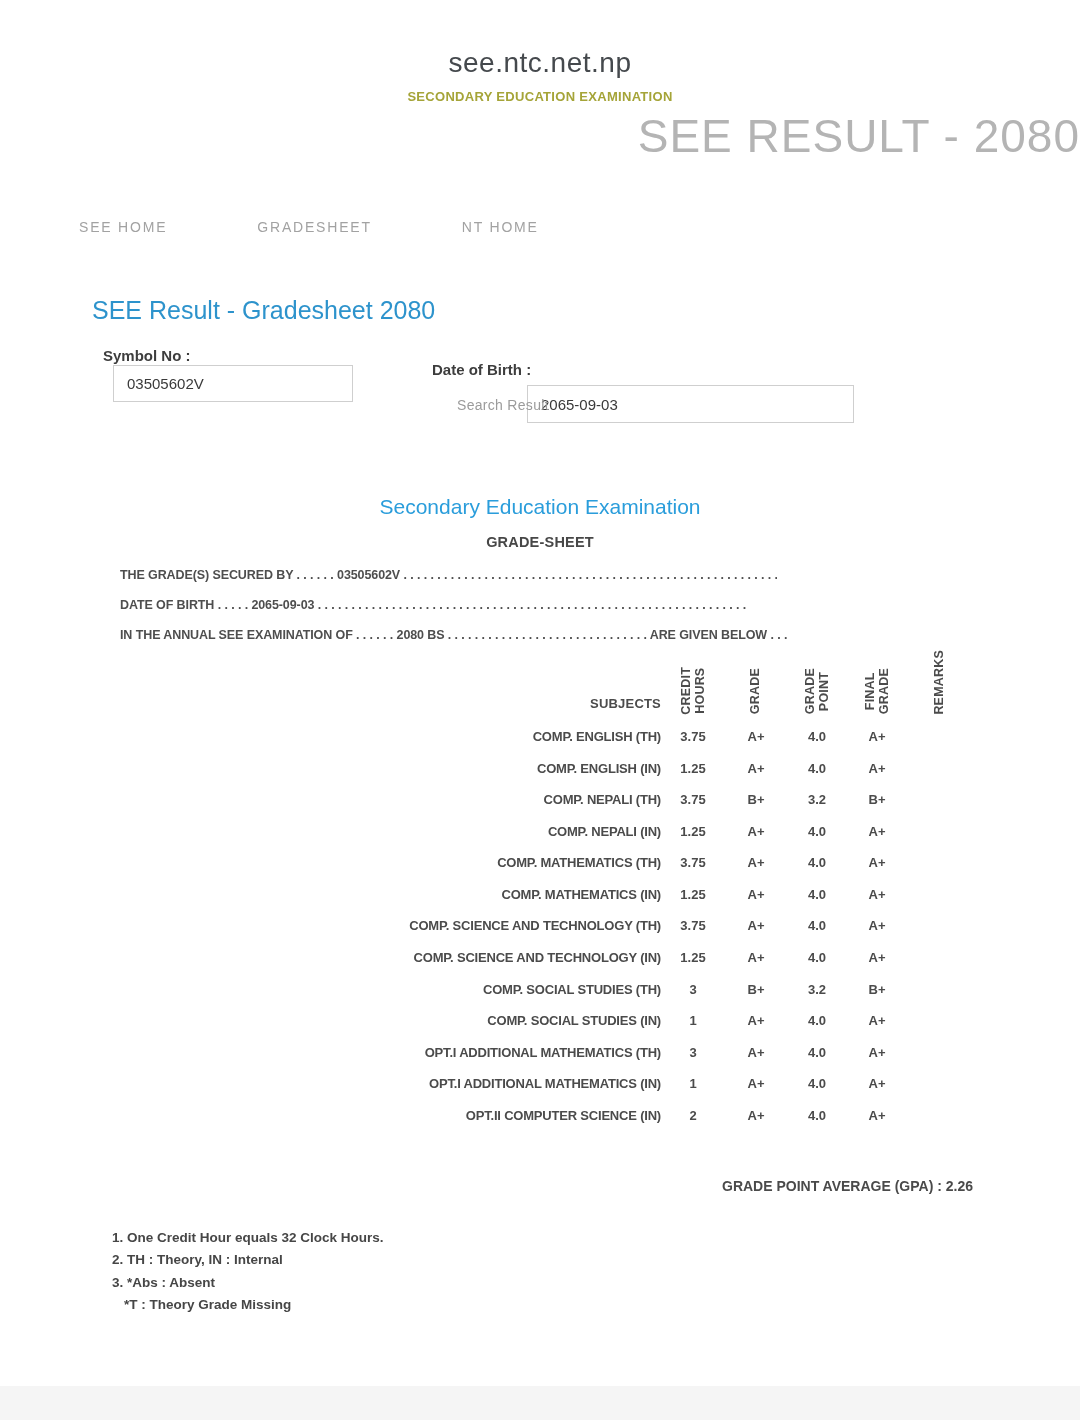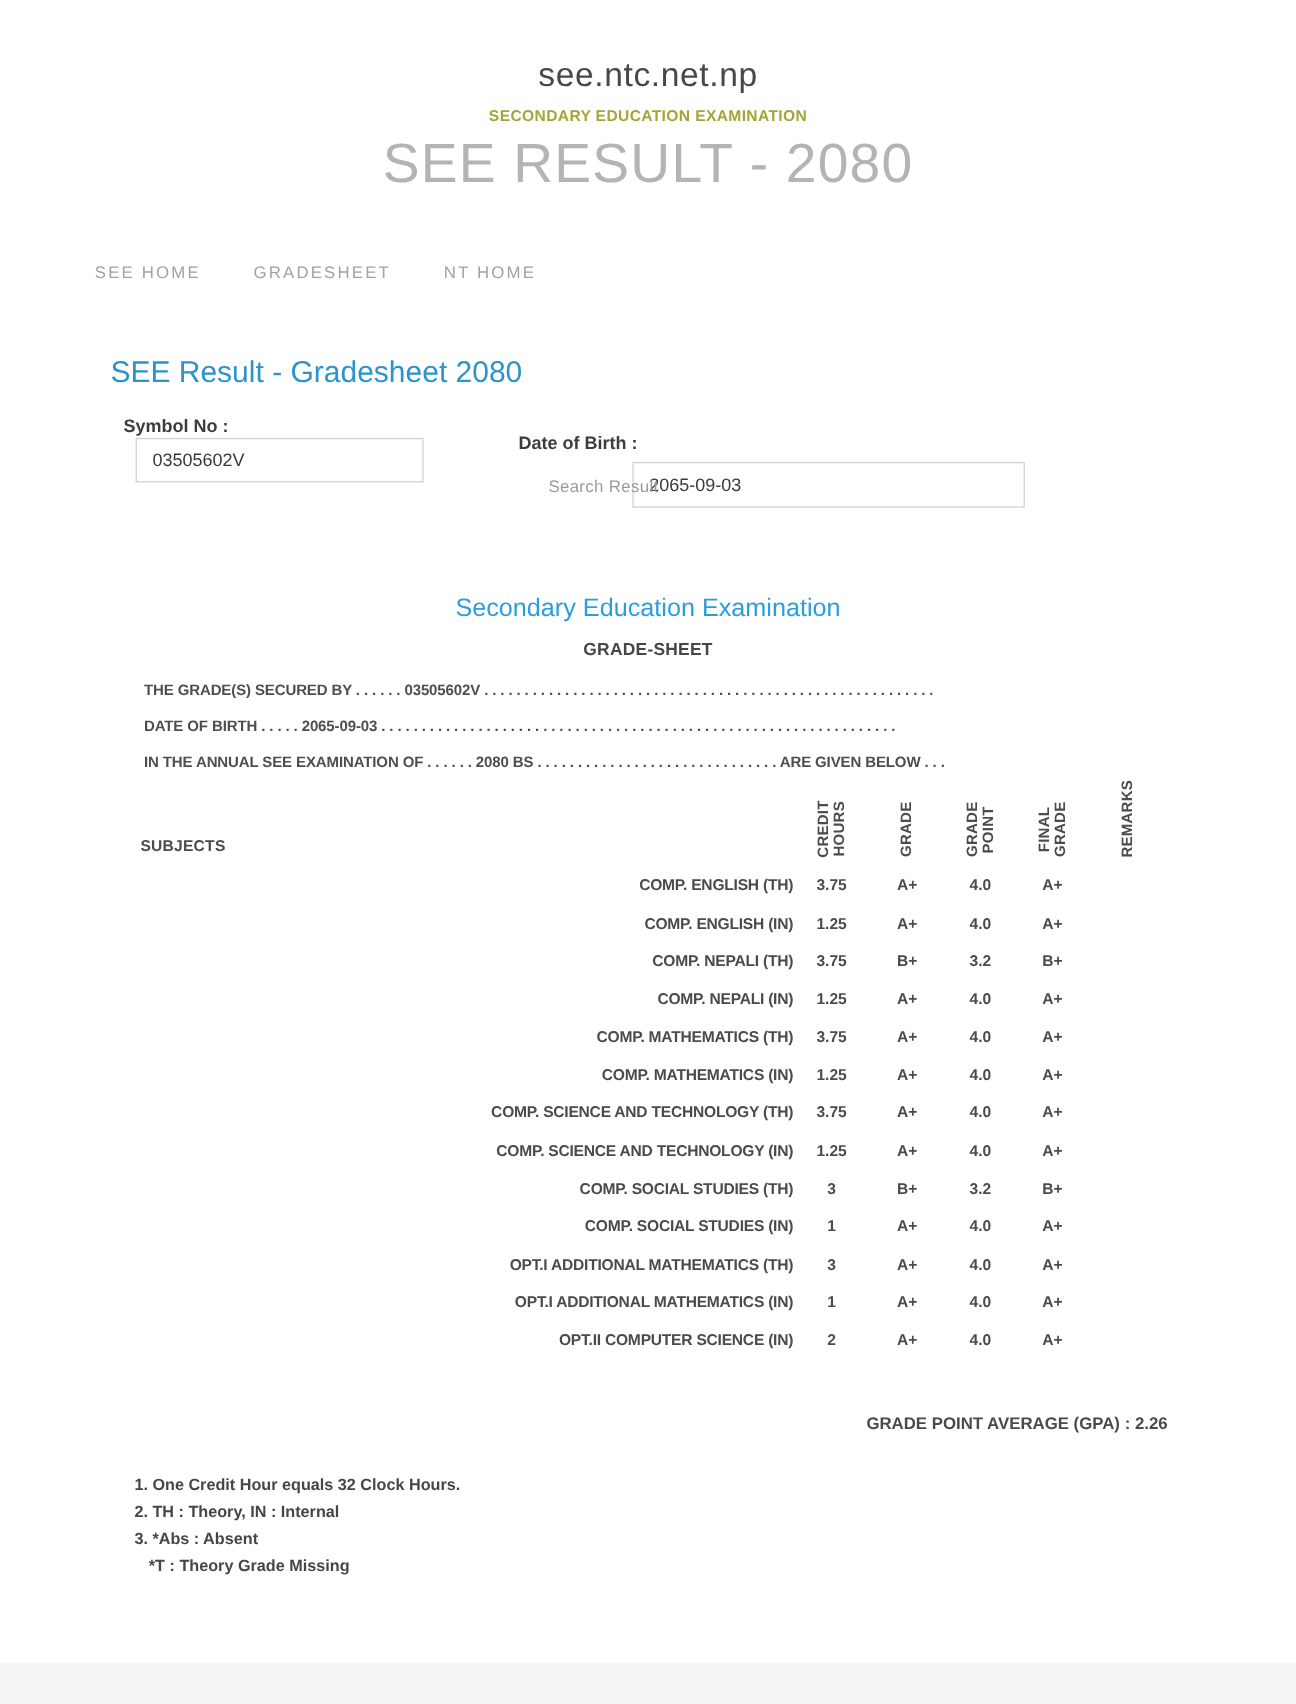--- a/index.html
+++ b/index.html
@@ -5,25 +5,25 @@
   * { margin:0; padding:0; box-sizing:border-box; }
   html,body { background:#ffffff; }
   body { font-family:"Liberation Sans", sans-serif; }
   .page { position:relative; width:1080px; height:1420px; background:#ffffff; overflow:hidden; margin:0 auto; }
 
   
   .site-title   { position:absolute; top:47px;  left:0; width:100%; text-align:center;
                   font-size:28px; color:#45494d; letter-spacing:0.5px; }
   .subtitle     { position:absolute; top:89px;  left:0; width:100%; text-align:center;
                   font-size:13px; font-weight:bold; color:#a5a438; letter-spacing:0.3px; }
-  .page-title   { position:absolute; top:110px; left:0; width:100%; text-align:center;
+  .page-title   { position:absolute; top:110px; left:0; width:100%; text-align:right;
                   font-size:46px; font-weight:400; color:#b4b4b4; letter-spacing:1px; line-height:52px; }
 
   
-  .nav          { position:absolute; top:219px; left:79px; display:flex; column-gap:44px; }
+  .nav          { position:absolute; top:219px; left:79px; display:flex; column-gap:90px; }
   .nav-item     { font-size:14px; color:#a2a2a2; letter-spacing:1.8px; text-decoration:none; cursor:pointer; }
 
   
   .section-title{ position:absolute; top:296px; left:92px; font-size:25px; font-weight:500; color:#2d93cc; }
   .symbol-label { position:absolute; top:347px; left:103px; font-size:15px; font-weight:bold; color:#3d3d3d; }
   .field        { position:absolute; border:1px solid #cfcfcf; background:#fff; font-size:15px; color:#3a3a3a;
                   padding:0 13px; font-family:"Liberation Sans", sans-serif; outline:none; }
   .symbol-input { top:365px; left:113px; width:240px; height:37px; }
   .dob-label    { position:absolute; top:361px; left:432px; font-size:15px; font-weight:bold; color:#3d3d3d; }
   .dob-input    { top:349px; left:527px; width:327px; height:38px;margin-top:36px; }
@@ -41,21 +41,21 @@
                   white-space:nowrap; overflow:hidden; letter-spacing:-0.1px; }
   .line1 { top:568px; width:657px; }
   .line2 { top:598px; width:630px; }
   .line3 { top:628px; width:760px; }
 
   
   .grades       { position:absolute; left:117px; top:650px; width:856px; border-collapse:collapse; table-layout:fixed; }
   .grades col.c1 { width:544px; } .grades col.c2 { width:64px; } .grades col.c3 { width:62px; }
   .grades col.c4 { width:60px; } .grades col.c5 { width:60px; } .grades col.c6 { width:66px; }
   .grades thead th { height:66px; vertical-align:bottom; font-weight:bold; color:#4b4b4b; }
-  .grades th.c-subject { text-align:left; font-size:13px; padding-bottom:10px; letter-spacing:0.2px; }
+  .grades th.c-subject { text-align:right; font-size:13px; padding-bottom:10px; letter-spacing:0.2px; }
   .grades th.c-v { text-align:center; padding-bottom:2px; }
   .vtxt { display:inline-block; writing-mode:vertical-rl; transform:rotate(180deg); white-space:pre-line;
           font-size:12.5px; font-weight:bold; color:#4b4b4b; line-height:13.5px; letter-spacing:0.2px; }
   .grades tbody td { height:31.6px; font-size:13px; font-weight:bold; color:#4b4b4b; vertical-align:middle; }
   .grades td.col-subject { text-align:right; letter-spacing:-0.2px; }
   .grades td.col-center  { text-align:center; }
 
   .gpa   { position:absolute; left:117px; top:1178px; width:856px; text-align:right;
            font-size:14px; font-weight:bold; color:#4a4a4a; }
 

